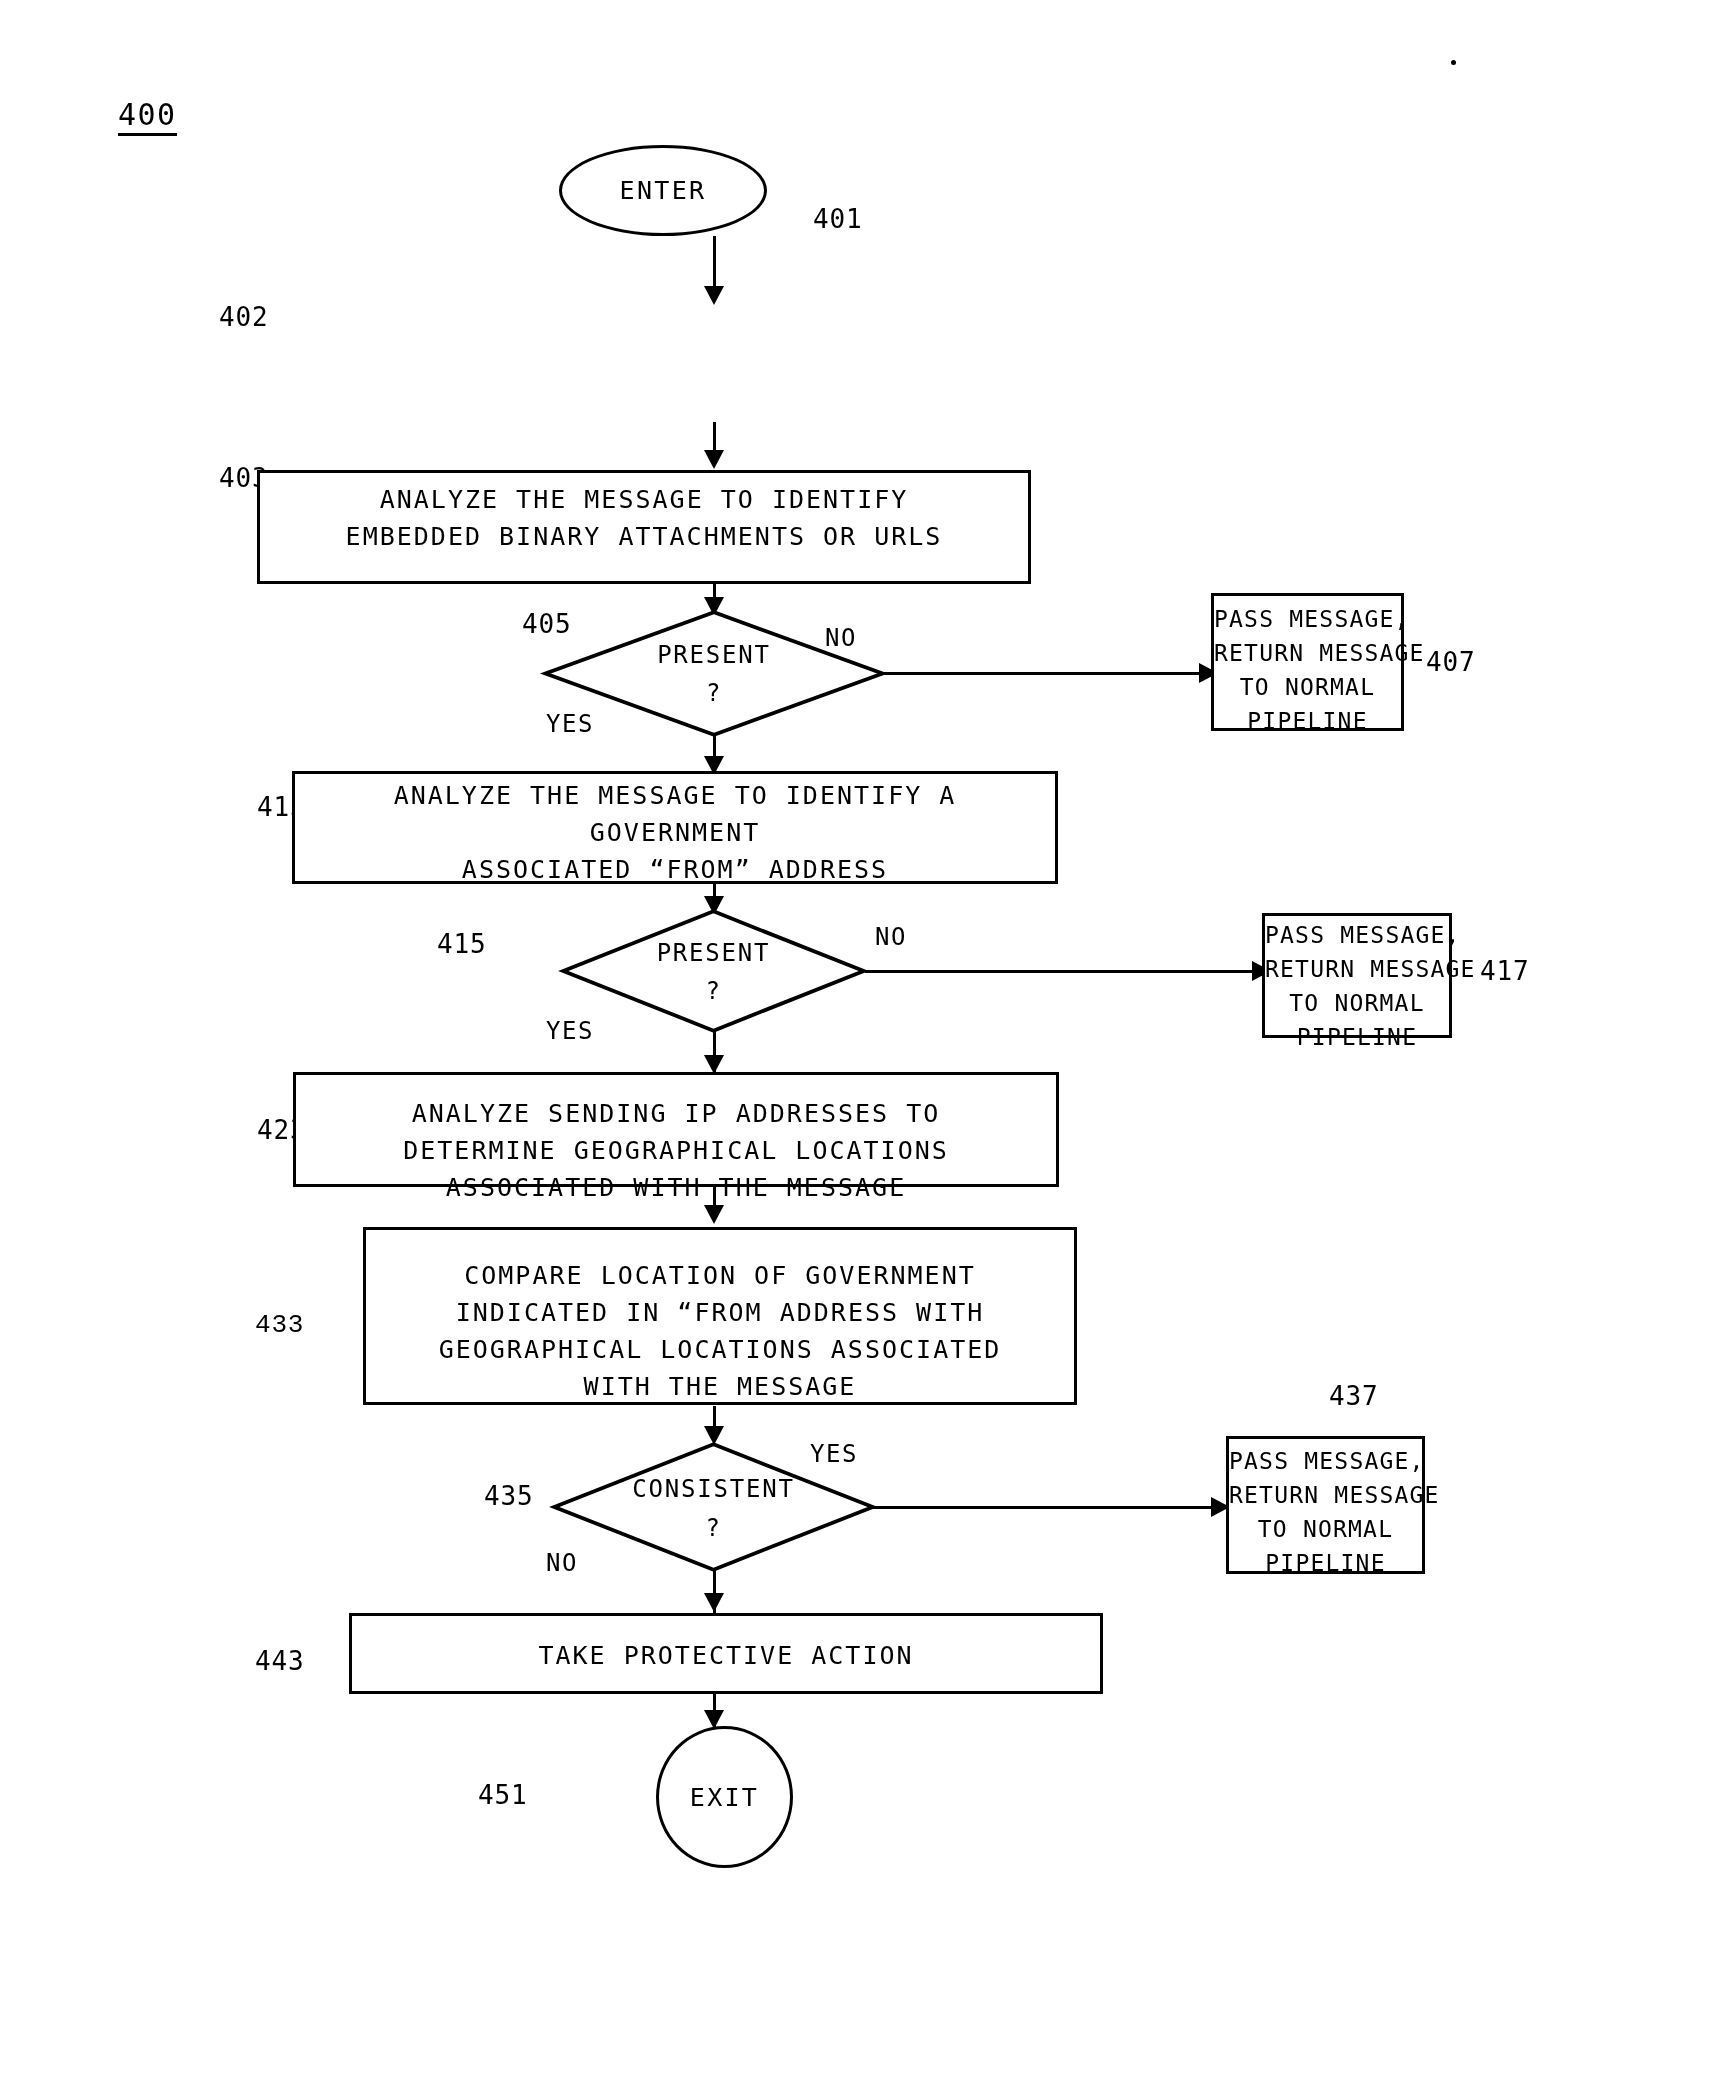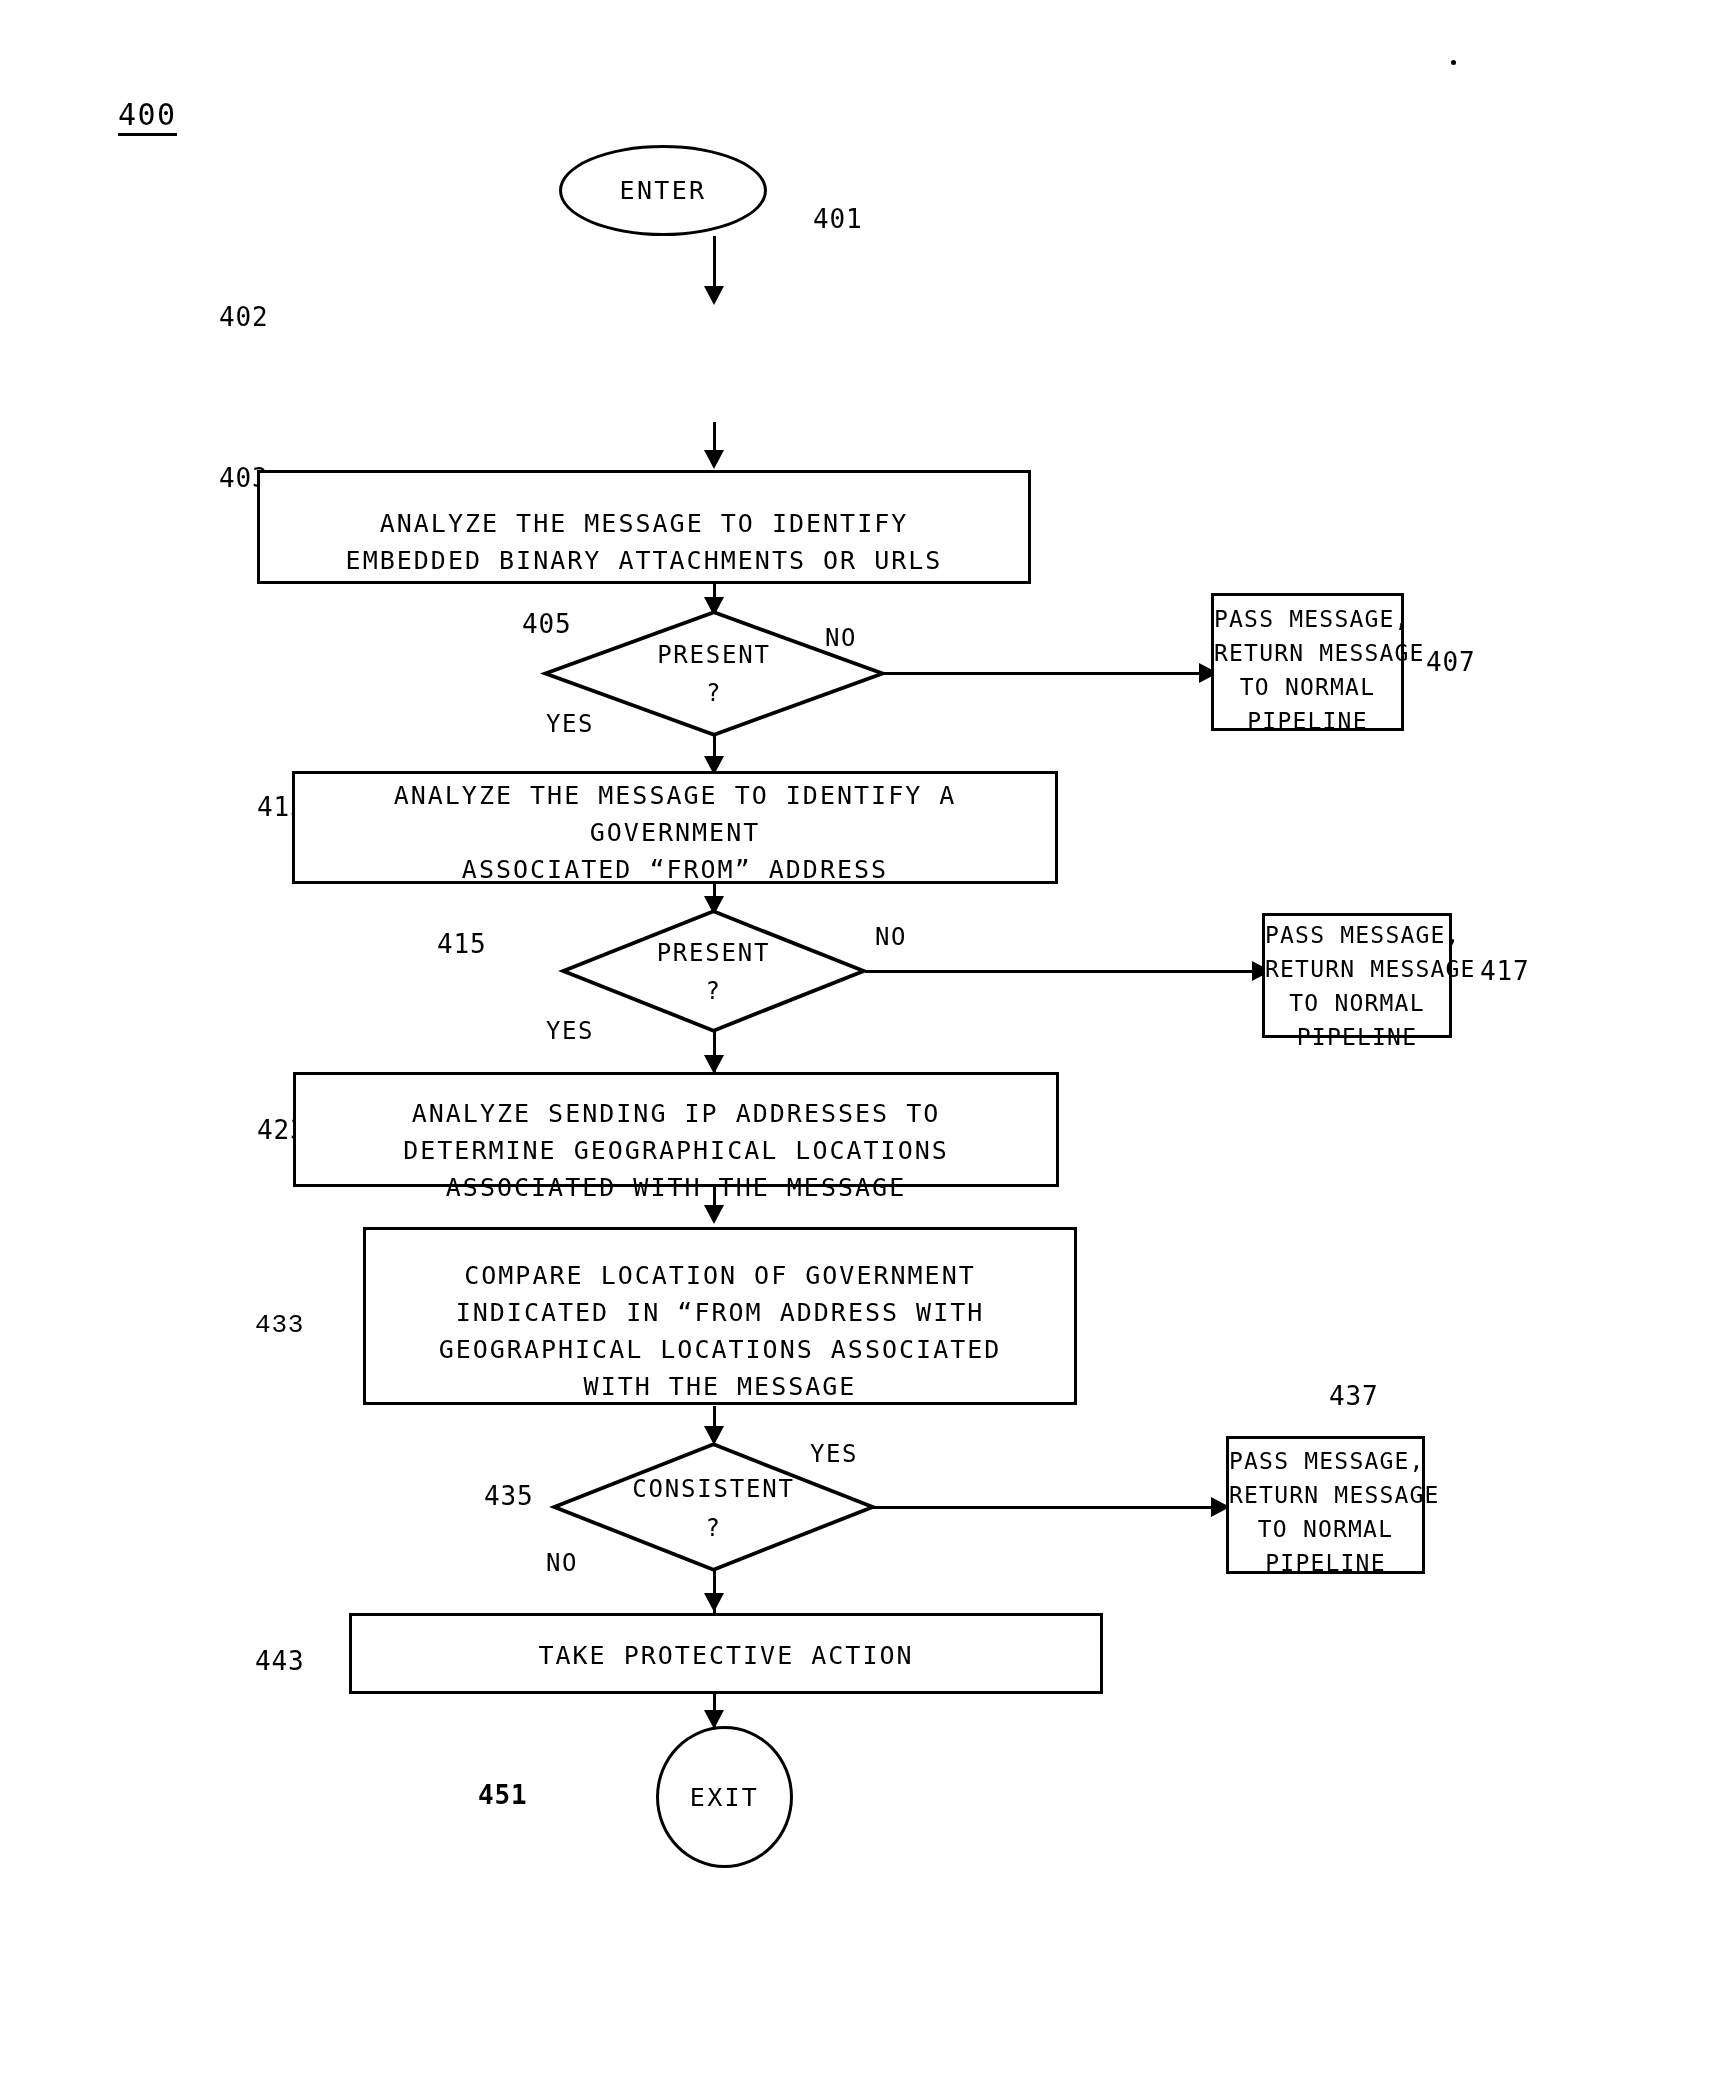--- a/index.html
+++ b/index.html
@@ -151,21 +151,21 @@
 
   <div class="abs vline" style="left:713px; top:236px; height:51px;"></div>
   <div class="abs arrow-down" style="left:704px; top:286px;"></div>
 
   <div class="abs ref" style="left:219px; top:304px;">402</div>
 
   <div class="abs vline" style="left:713px; top:422px; height:30px;"></div>
   <div class="abs arrow-down" style="left:704px; top:450px;"></div>
 
   <div class="abs ref" style="left:219px; top:465px;">403</div>
-  <div class="abs box" style="left:257px; top:470px; width:774px; height:114px; padding-top:32px;">
+  <div class="abs box" style="left:257px; top:470px; width:774px; height:114px; padding-top:8px;">
     <div class="lines">
       <div class="line">ANALYZE THE MESSAGE TO IDENTIFY</div>
       <div class="line">EMBEDDED BINARY ATTACHMENTS OR URLS</div>
     </div>
   </div>
 
   <div class="abs vline" style="left:713px; top:584px; height:19.7px;"></div>
   <div class="abs arrow-down" style="left:704px; top:597px;"></div>
 
   <div class="abs ref" style="left:522px; top:611px;">405</div>
@@ -292,16 +292,16 @@
       <div class="line">TAKE PROTECTIVE ACTION</div>
     </div>
   </div>
 
   <div class="abs vline" style="left:713px; top:1694px; height:36px;"></div>
   <div class="abs arrow-down" style="left:704px; top:1710px;"></div>
 
   <div class="abs oval" style="left:656px; top:1726px; width:137px; height:142px;">
     <span>EXIT</span>
   </div>
-  <div class="abs ref" style="left:478px; top:1782px;font-weight:bold;">451</div>
+  <div class="abs ref" style="left:478px; top:1782px;">451</div>
 
 </div>
 
 
 </body></html>

